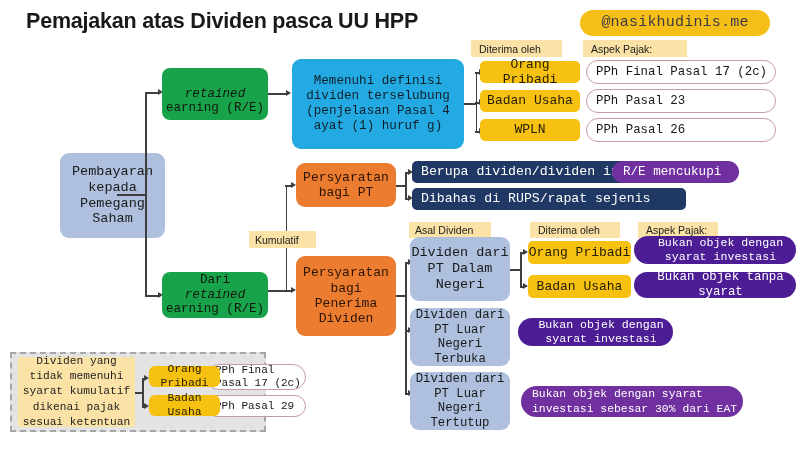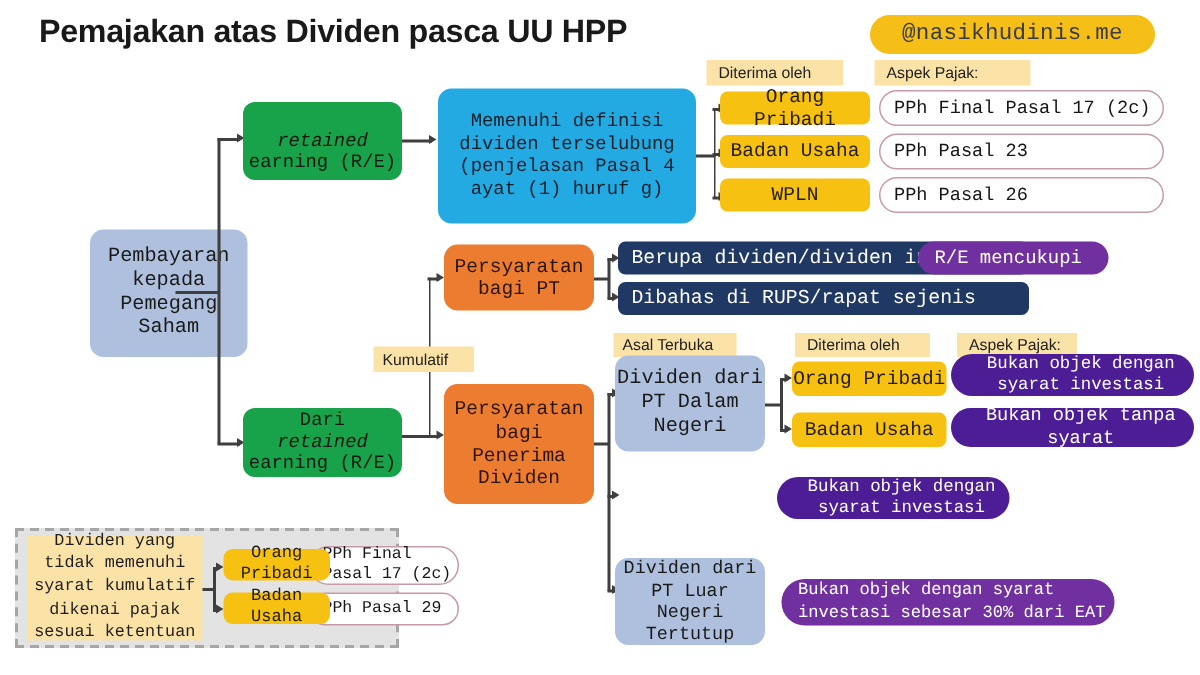--- a/index.html
+++ b/index.html
@@ -272,21 +272,21 @@
     <span>Berupa dividen/dividen interim</span>
   </div>
   <div class="abs node purple" style="left:612px; top:161px; width:127px; height:22px;">
     <span>R/E mencukupi</span>
   </div>
 
   <div class="abs node navy" style="left:412px; top:188px; width:274px; height:22px;">
     <span>Dibahas di RUPS/rapat sejenis</span>
   </div>
 
-  <div class="abs caption" style="left:409px; top:222px; width:82px; height:16px;">Asal Terbuka</div>
+  <div class="abs caption" style="left:409px; top:222px; width:82px; height:16px;">Asal Dividen</div>
   <div class="abs caption pad8" style="left:530px; top:222px; width:90px; height:16px;">Diterima oleh</div>
   <div class="abs caption pad8" style="left:638px; top:222px; width:80px; height:16px;">Aspek Pajak:</div>
 
   <div class="abs node orange" style="left:296px; top:256px; width:100px; height:80px;">
     <span>Persyaratan bagi Penerima Dividen</span>
   </div>
 
   <div class="ln lh" style="left:396px; top:295px; width:10px;"></div>
   <div class="ln lv" style="left:405px; top:262px; height:132px;"></div>
   <div class="ln lh" style="left:405px; top:262px; width:5px;"></div>
@@ -314,20 +314,23 @@
     <span>Badan Usaha</span>
   </div>
 
   <div class="abs node red" style="left:634px; top:236px; width:162px; height:28px;">
     <span>Bukan objek dengan syarat investasi</span>
   </div>
   <div class="abs node red one" style="left:634px; top:272px; width:162px; height:26px;">
     <span>Bukan objek tanpa syarat</span>
   </div>
 
+  <div class="abs node bluegrey small" style="left:410px; top:308px; width:100px; height:58px;">
+    <span>Dividen dari PT Luar Negeri Terbuka</span>
+  </div>
   <div class="abs node red" style="left:518px; top:318px; width:155px; height:28px;">
     <span>Bukan objek dengan syarat investasi</span>
   </div>
 
   <div class="abs node bluegrey small" style="left:410px; top:372px; width:100px; height:58px;">
     <span>Dividen dari PT Luar Negeri Tertutup</span>
   </div>
   <div class="abs node purple wrap" style="left:521px; top:386px; width:222px; height:31px;">
     <span>Bukan objek dengan syarat investasi sebesar 30% dari EAT</span>
   </div>

